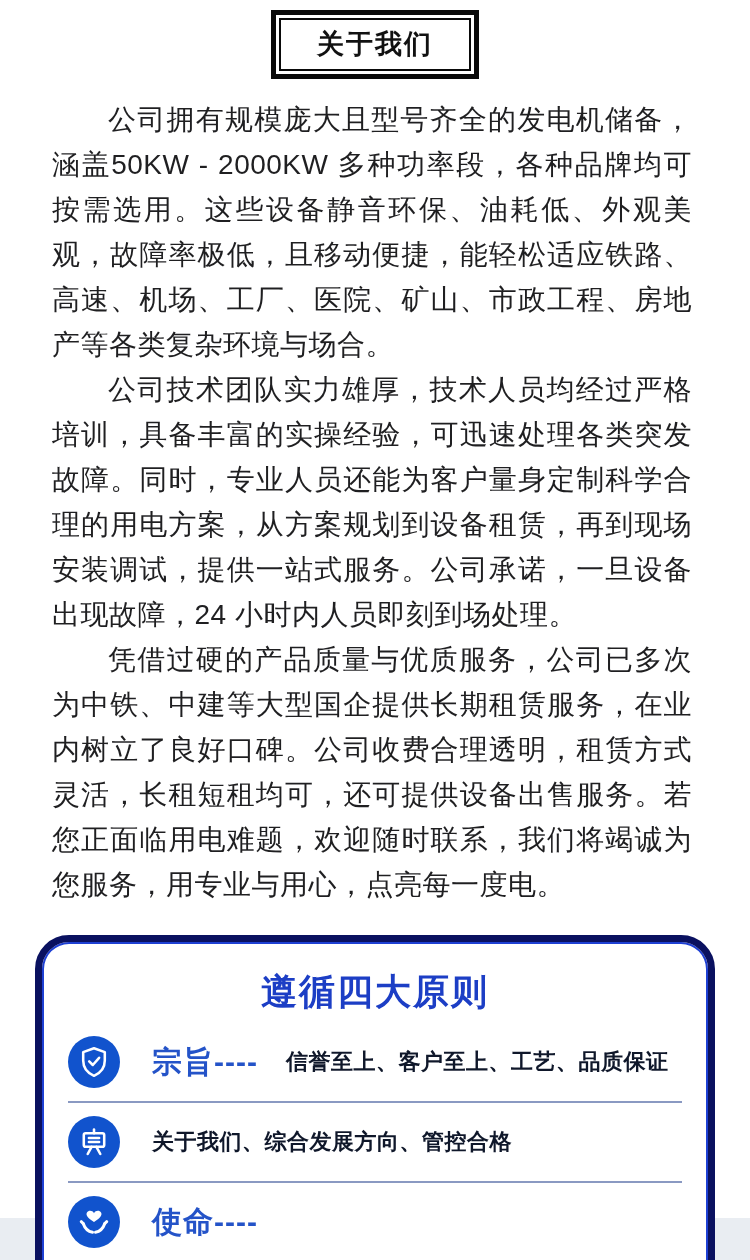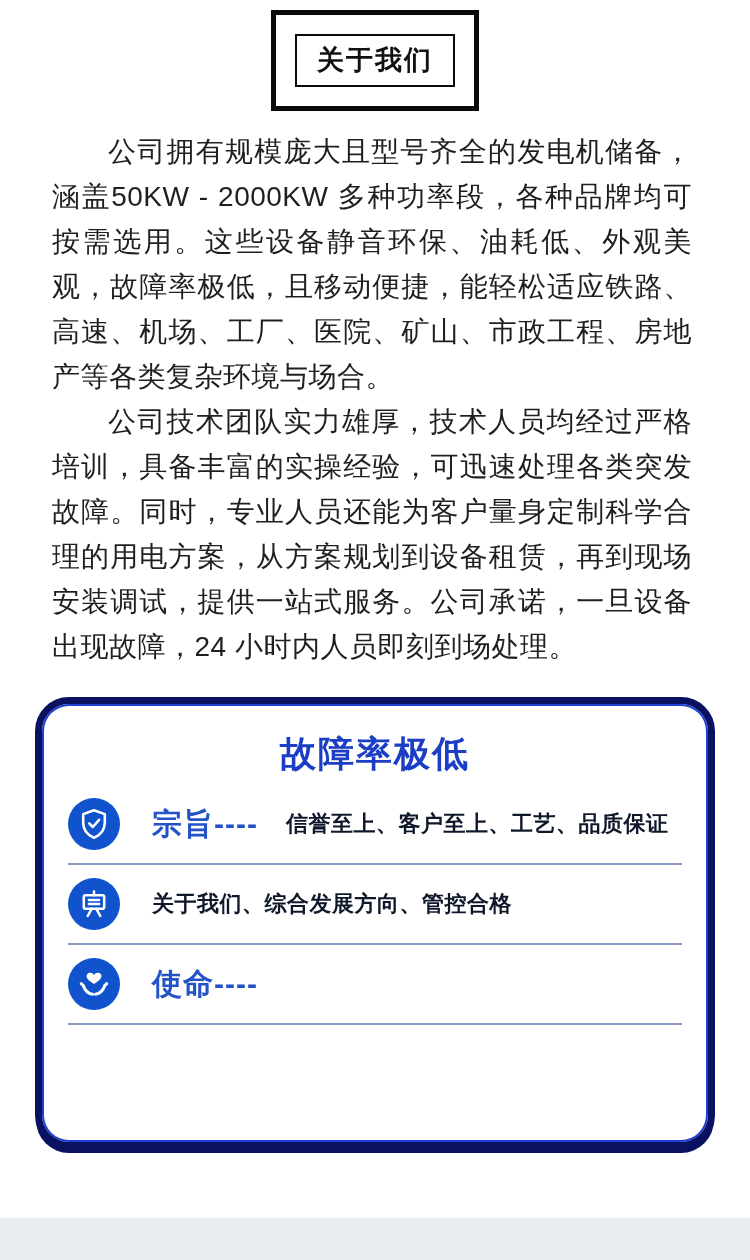--- a/index.html
+++ b/index.html
@@ -11,21 +11,21 @@
     font-family: "Liberation Sans", "DejaVu Sans", sans-serif;
     color: #1d1d1f;
     overflow: hidden;
     position: relative;
   }
   
   .title-box {
     width: 208px;
     margin: 10px auto 0 auto;
     border: 5px solid #0a0a0a;
-    padding: 19px;
+    padding: 3px;
     background: #ffffff;
   }
   .title-inner {
     border: 2px solid #0a0a0a;
     text-align: center;
     font-size: 27px;
     font-weight: 700;
     color: #111111;
     padding: 6px 0 7px 0;
     letter-spacing: 2px;
@@ -114,24 +114,25 @@
 
 <div class="page">
 
   <div class="title-box">
     <div class="title-inner">关于我们</div>
   </div>
 
   <div class="about-text">
     <p>公司拥有规模庞大且型号齐全的发电机储备，涵盖50KW - 2000KW 多种功率段，各种品牌均可按需选用。这些设备静音环保、油耗低、外观美观，故障率极低，且移动便捷，能轻松适应铁路、高速、机场、工厂、医院、矿山、市政工程、房地产等各类复杂环境与场合。</p>
     <p>公司技术团队实力雄厚，技术人员均经过严格培训，具备丰富的实操经验，可迅速处理各类突发故障。同时，专业人员还能为客户量身定制科学合理的用电方案，从方案规划到设备租赁，再到现场安装调试，提供一站式服务。公司承诺，一旦设备出现故障，24 小时内人员即刻到场处理。</p>
+    <p>凭借过硬的产品质量与优质服务，公司已多次为中铁、中建等大型国企提供长期租赁服务，在业内树立了良好口碑。公司收费合理透明，租赁方式灵活，长租短租均可，还可提供设备出售服务。若您正面临用电难题，欢迎随时联系，我们将竭诚为您服务，用专业与用心，点亮每一度电。</p>
   </div>
 
   <div class="panel">
-    <h2 class="panel-title">故障率极低</h2>
+    <h2 class="panel-title">遵循四大原则</h2>
 
     <div class="principle-row">
       <span class="icon-circle">
         <svg viewBox="0 0 24 24" fill="none" stroke="#ffffff" stroke-width="1.7" stroke-linecap="round" stroke-linejoin="round">
           <path d="M12 2.8 L19.2 5.4 V11 C19.2 15.8 16.2 19.4 12 21.2 C7.8 19.4 4.8 15.8 4.8 11 V5.4 Z"></path>
           <path d="M8.8 11.6 L11.2 14 L15.4 9.2"></path>
         </svg>
       </span>
       <span class="principle-label">宗旨----</span>
       <span class="principle-text">信誉至上、客户至上、工艺、品质保证</span>

